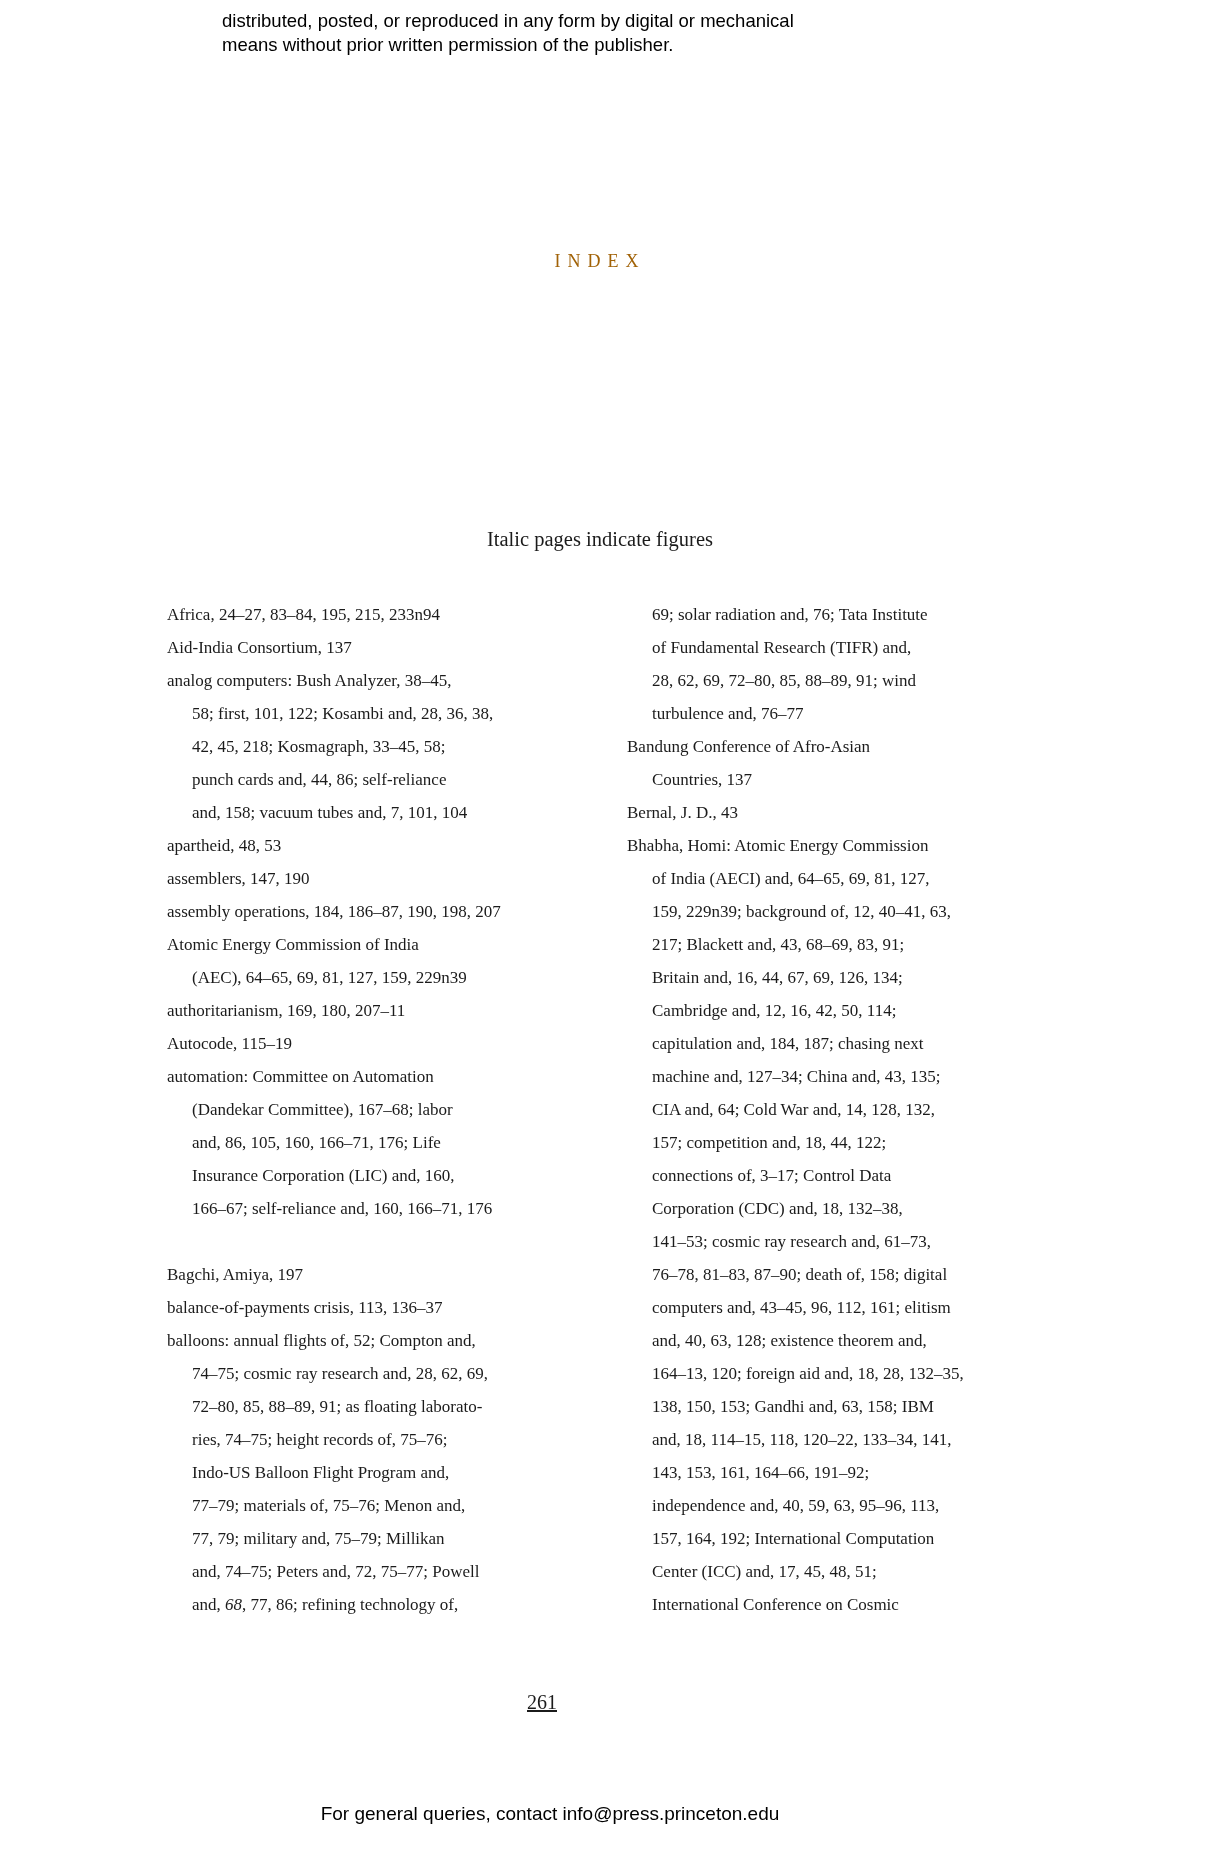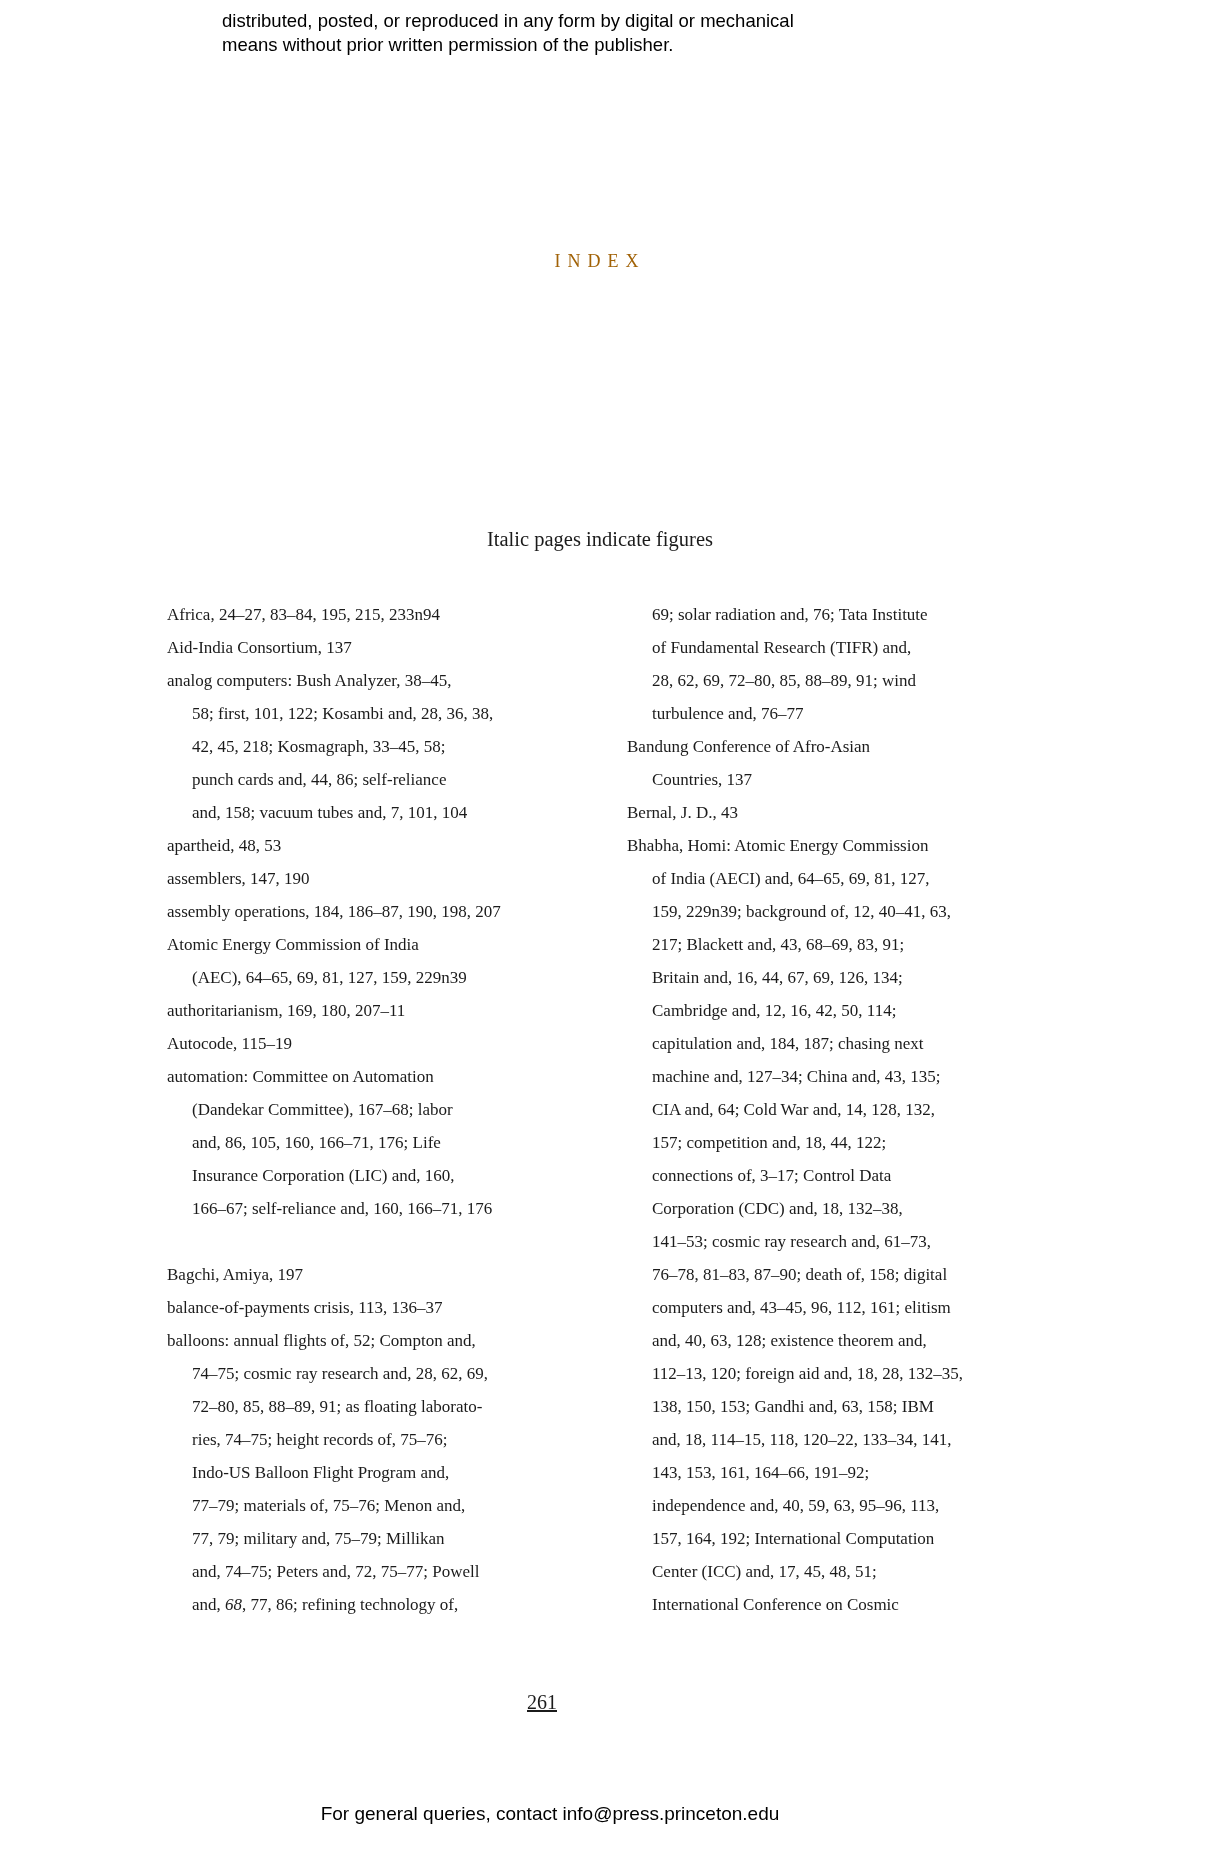--- a/index.html
+++ b/index.html
@@ -168,21 +168,21 @@
       <div class="cont">capitulation and, 184, 187; chasing next</div>
       <div class="cont">machine and, 127–34; China and, 43, 135;</div>
       <div class="cont">CIA and, 64; Cold War and, 14, 128, 132,</div>
       <div class="cont">157; competition and, 18, 44, 122;</div>
       <div class="cont">connections of, 3–17; Control Data</div>
       <div class="cont">Corporation (CDC) and, 18, 132–38,</div>
       <div class="cont">141–53; cosmic ray research and, 61–73,</div>
       <div class="cont">76–78, 81–83, 87–90; death of, 158; digital</div>
       <div class="cont">computers and, 43–45, 96, 112, 161; elitism</div>
       <div class="cont">and, 40, 63, 128; existence theorem and,</div>
-      <div class="cont">112–13, 120; foreign aid and, 18, 28, 132–35,</div>
+      <div class="cont">164–13, 120; foreign aid and, 18, 28, 132–35,</div>
       <div class="cont">138, 150, 153; Gandhi and, 63, 158; IBM</div>
       <div class="cont">and, 18, 114–15, 118, 120–22, 133–34, 141,</div>
       <div class="cont">143, 153, 161, 164–66, 191–92;</div>
       <div class="cont">independence and, 40, 59, 63, 95–96, 113,</div>
       <div class="cont">157, 164, 192; International Computation</div>
       <div class="cont">Center (ICC) and, 17, 45, 48, 51;</div>
       <div class="cont">International Conference on Cosmic</div>
     </div>
   </div>
 

